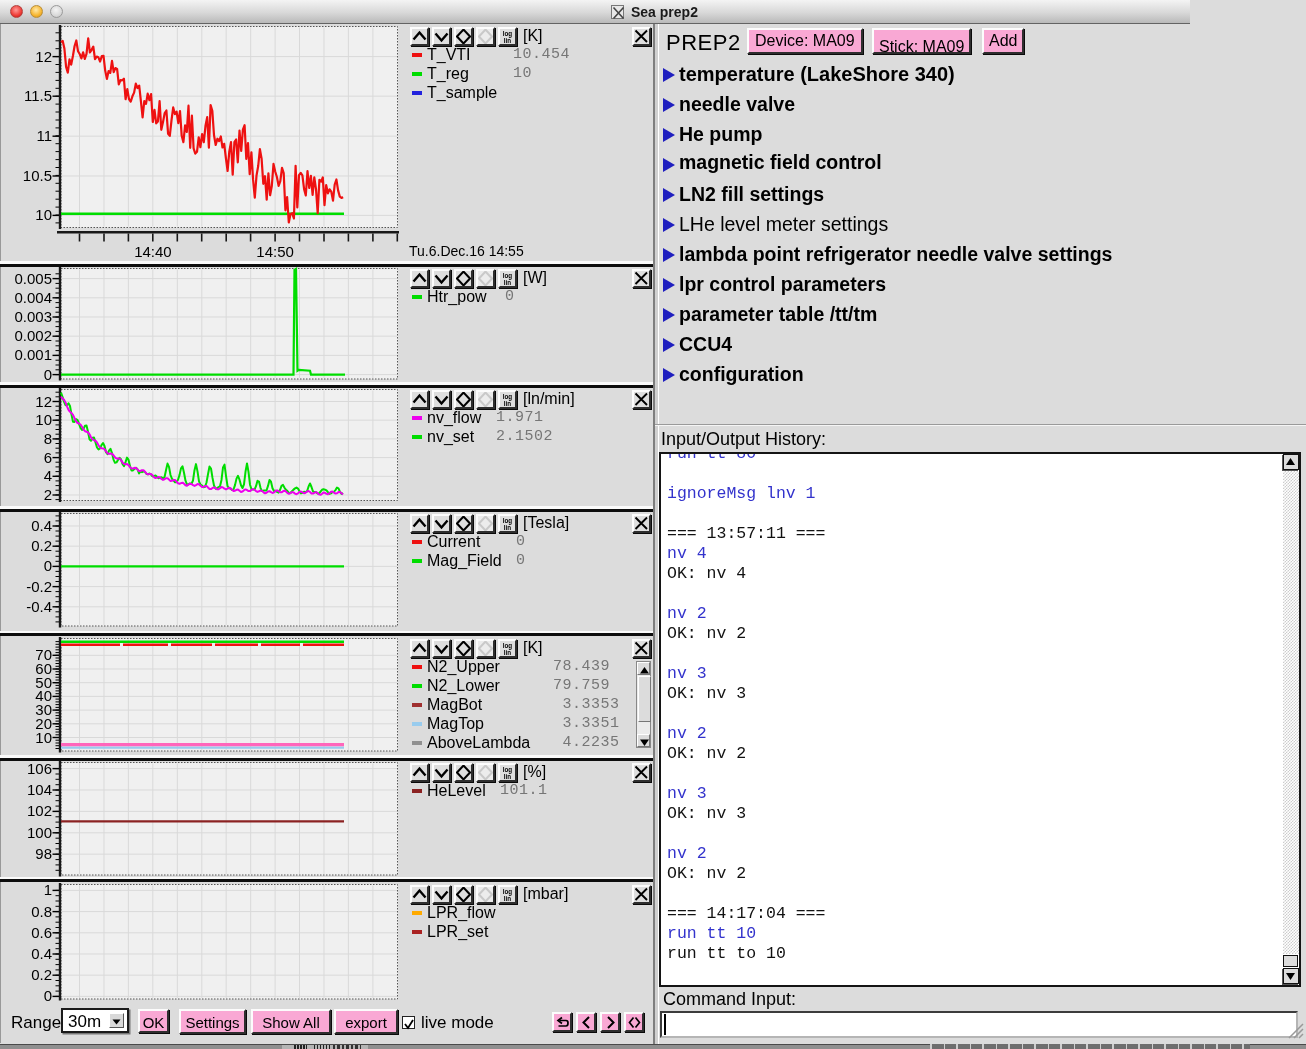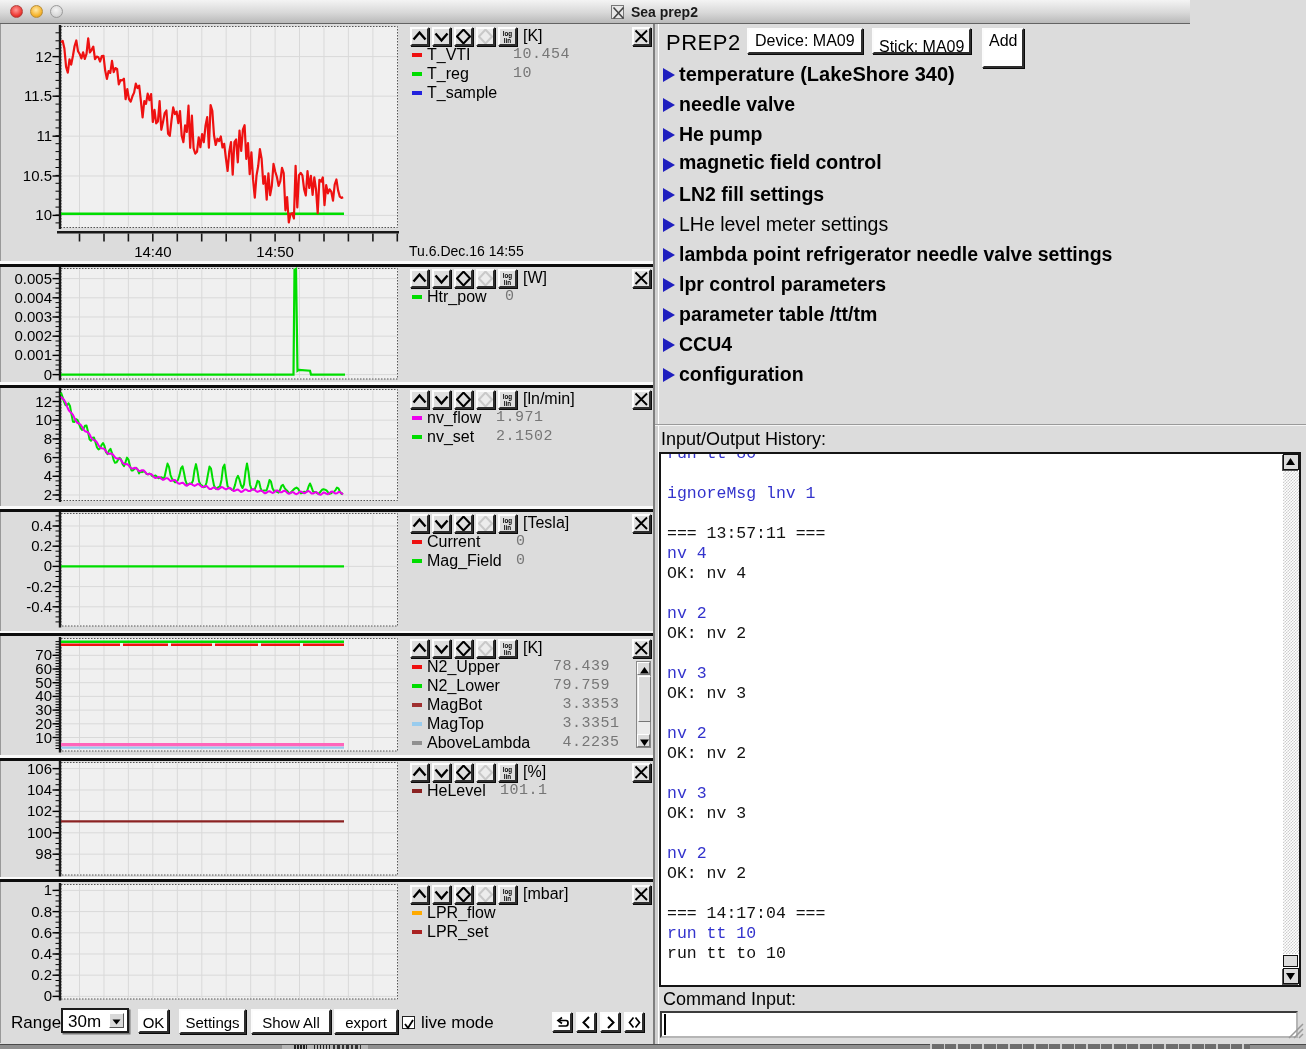--- a/index.html
+++ b/index.html
@@ -8,21 +8,21 @@
 .mbtn { position:absolute; width:19px; height:19px; background:#dedede;
   border:2px solid; border-color:#fcfcfc #2e2e2e #2e2e2e #fcfcfc; box-shadow:1px 1px 0 #0a0a0a; }
 .mbtn.dis { background:#ececec; }
 .mbtn svg { display:block; }
 .loglin { font-size:7px; font-weight:bold; line-height:7px; text-align:center; padding-top:0.5px; letter-spacing:0; }
 .loglin span { display:block; transform:scaleX(0.9); }
 .unit { position:absolute; font-size:16px; }
 .dash { position:absolute; width:10px; height:3.5px; }
 .lname { position:absolute; font-size:16px; }
 .lval { position:absolute; font-size:15px; font-family:"Liberation Mono",monospace; color:#767676; letter-spacing:0.5px; }
-.btn { position:absolute; background:#ffffff; border:2px solid; border-color:#fcfcfc #2e2e2e #2e2e2e #fcfcfc;
+.btn { position:absolute; background:#f9a8d4; border:2px solid; border-color:#fcfcfc #2e2e2e #2e2e2e #fcfcfc;
   box-shadow:1px 1px 0 #0a0a0a; font-size:15px; text-align:center; padding-top:1px; }
 .sbarrow { position:absolute; left:0; width:13px; height:13px; background:#dcdcdc;
   border:1px solid; border-color:#fff #777 #777 #fff; }
 .sbarrow2 { position:absolute; left:0px; width:16px; height:16px; background:#dcdcdc;
   border:1.5px solid #111; box-shadow:-1px 1px 0 #555; }
 .sbarrow2 svg { display:block; }
 .hl { font-family:"Liberation Mono",monospace; font-size:16.5px; line-height:20px; white-space:pre; }
 .hl.b { color:#3333cc; }
 .hl.k { color:#111; }
 </style></head>
@@ -808,21 +808,21 @@
         <polyline points="7.5,3.5 3.5,8.5 7.5,13.5" fill="none" stroke="#000" stroke-width="1.7"></polyline>
         <polyline points="9.5,3.5 13.5,8.5 9.5,13.5" fill="none" stroke="#000" stroke-width="1.7"></polyline>
       </svg></div>
 
 <div class="abs" style="left:653px;top:24px;width:6px;height:1025px;background:#d0d0d0;border-left:2px solid #7e7e7e;border-right:1px solid #fff"></div>
 
 <div class="abs" style="left:659px;top:24px;width:647px;height:1025px;background:#dcdcdc"></div>
 <div class="abs" style="left:666px;top:30px;font-size:22px;letter-spacing:0.5px">PREP2</div>
 <div class="btn" style="left:747px;top:28px;height:26px;font-size:16px;padding:2px 6px 0">Device: MA09</div>
 <div class="btn" style="left:872px;top:28px;height:26px;font-size:16px;padding:8px 5px 0">Stick: MA09</div>
-<div class="btn" style="left:982px;top:28px;height:40px;font-size:16px;padding:2px 5px 0">Add</div>
+<div class="btn" style="left:982px;top:28px;height:26px;font-size:16px;padding:2px 5px 0">Add</div>
 <div class="abs" style="left:663px;top:67.5px;width:0;height:0;border-left:12.5px solid #1f1fbf;border-top:7.5px solid transparent;border-bottom:7.5px solid transparent"></div>
     <div class="abs" style="left:679px;top:63px;font-size:20px;font-weight:bold">temperature (LakeShore 340)</div>
     <div class="abs" style="left:663px;top:97.5px;width:0;height:0;border-left:12.5px solid #1f1fbf;border-top:7.5px solid transparent;border-bottom:7.5px solid transparent"></div>
     <div class="abs" style="left:679px;top:93px;font-size:19.5px;font-weight:bold">needle valve</div>
     <div class="abs" style="left:663px;top:127.5px;width:0;height:0;border-left:12.5px solid #1f1fbf;border-top:7.5px solid transparent;border-bottom:7.5px solid transparent"></div>
     <div class="abs" style="left:679px;top:123px;font-size:19.5px;font-weight:bold">He pump</div>
     <div class="abs" style="left:663px;top:157.5px;width:0;height:0;border-left:12.5px solid #1f1fbf;border-top:7.5px solid transparent;border-bottom:7.5px solid transparent"></div>
     <div class="abs" style="left:679px;top:151px;font-size:19.5px;font-weight:bold">magnetic field control</div>
     <div class="abs" style="left:663px;top:187.5px;width:0;height:0;border-left:12.5px solid #1f1fbf;border-top:7.5px solid transparent;border-bottom:7.5px solid transparent"></div>
     <div class="abs" style="left:679px;top:183px;font-size:19.5px;font-weight:bold">LN2 fill settings</div>

